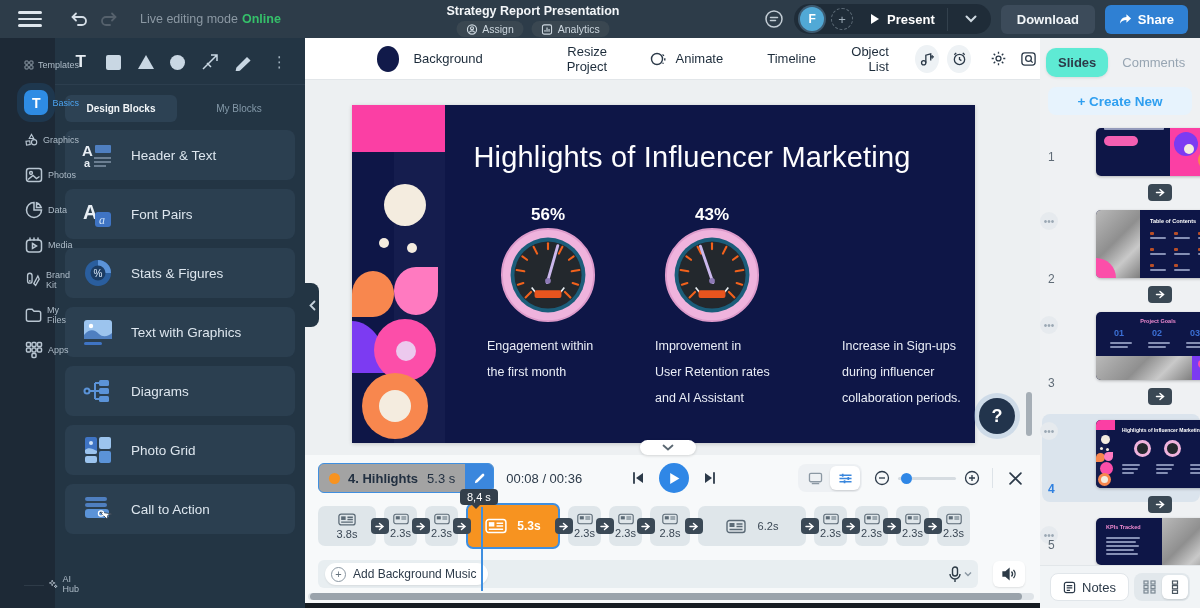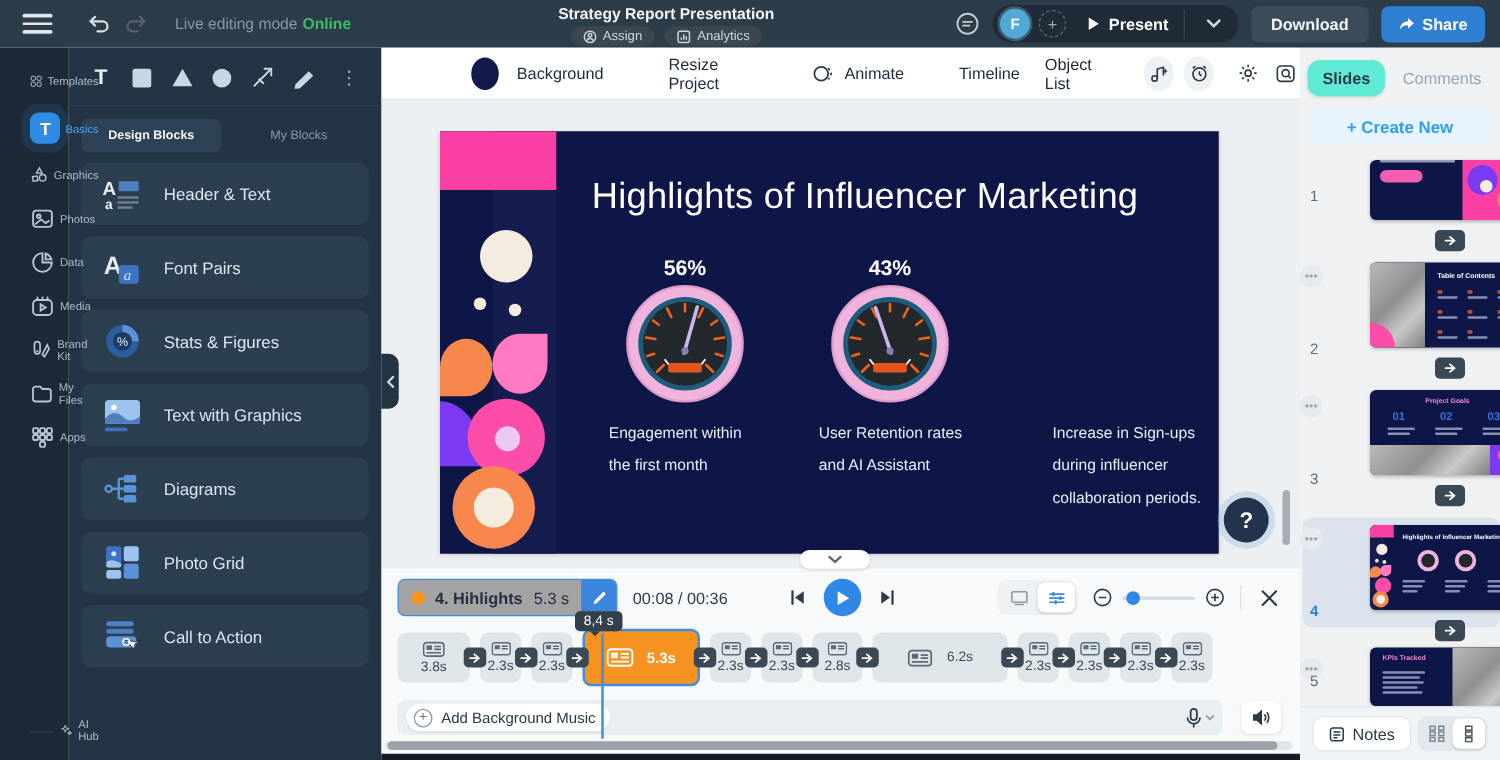--- a/index.html
+++ b/index.html
@@ -49,21 +49,21 @@
   .lp-tab { flex:1; text-align:center; font-size:10px; padding:8px 0; border-radius:6px; cursor:pointer; color:#8499a9; }
   .lp-tab.active { background:#2d4254; color:#f2f6f9; font-weight:700; }
   .lp-card { margin:0 10px 9px; height:50px; background:#2b3f50; border-radius:8px; display:flex; align-items:center; gap:16px; padding-left:16px; cursor:pointer; }
   .lp-card .lbl { color:#dde6ee; font-size:13.5px; }
   .lp-ic { width:34px; display:flex; align-items:center; justify-content:center; }
   .collapse-tab { left:305px; top:283px; width:14px; height:44px; background:#233544; border-radius:0 8px 8px 0; color:#c7d3dd; font-size:12px; display:flex; align-items:center; justify-content:center; cursor:pointer; z-index:35; }
 
   
   #ctoolbar { left:305px; top:38px; width:735px; height:42px; background:#fff; border-bottom:1px solid #e2e6e9; display:flex; align-items:center; z-index:20; }
   .ct-swatch { width:26px; height:26px; border-radius:50%; background:#111a4a; margin-left:72px; cursor:pointer; }
-  .ct-lbl { font-size:13px; color:#1c2b3a; font-weight:500; cursor:pointer; }
+  .ct-lbl { font-size:13px; color:#1c2b3a; font-weight:500; cursor:pointer;text-align:right; }
   .ct-iconbtn { width:28px; height:28px; border-radius:50%; background:#eef2f5; display:flex; align-items:center; justify-content:center; cursor:pointer; color:#2c3a49; }
   .ct-plain { width:26px; height:26px; display:flex; align-items:center; justify-content:center; cursor:pointer; color:#2c3a49; }
 
   
   #canvas-area { left:305px; top:80px; width:735px; height:375px; background:#edf0f2; }
   #slide { left:352px; top:105px; width:623px; height:338px; background:#0e1647; overflow:hidden; box-shadow:0 1px 4px rgba(0,0,0,.18); }
   .strip-band { left:42px; top:0; width:51px; height:338px; background:#151d4e; }
   .strip-pink { left:0; top:0; width:93px; height:47px; background:#fb3fa4; }
   .sh { position:absolute; }
   #slide-title { left:120px; top:36px; width:440px; text-align:center; color:#fdfdfe; font-size:29px; font-weight:500; letter-spacing:.2px; cursor:pointer; }
@@ -544,20 +544,21 @@
           </g>
         <circle cx="50" cy="56" r="3" fill="#8d79b5"></circle>
       </svg>
     </div>
 
     <div class="stat-txt" style="left:135px;top:228px;">
         <div>Engagement within</div>
         <div>the first month</div>
     </div>
     <div class="stat-txt" style="left:303px;top:228px;">
+      <div>Improvement in</div>
         <div>User Retention rates</div>
         <div>and AI Assistant</div>
     </div>
     <div class="stat-txt" style="left:490px;top:228px;">
       <div>Increase in Sign-ups</div>
         <div>during influencer</div>
         <div>collaboration periods.</div>
     </div>
   </div>
 </div>

